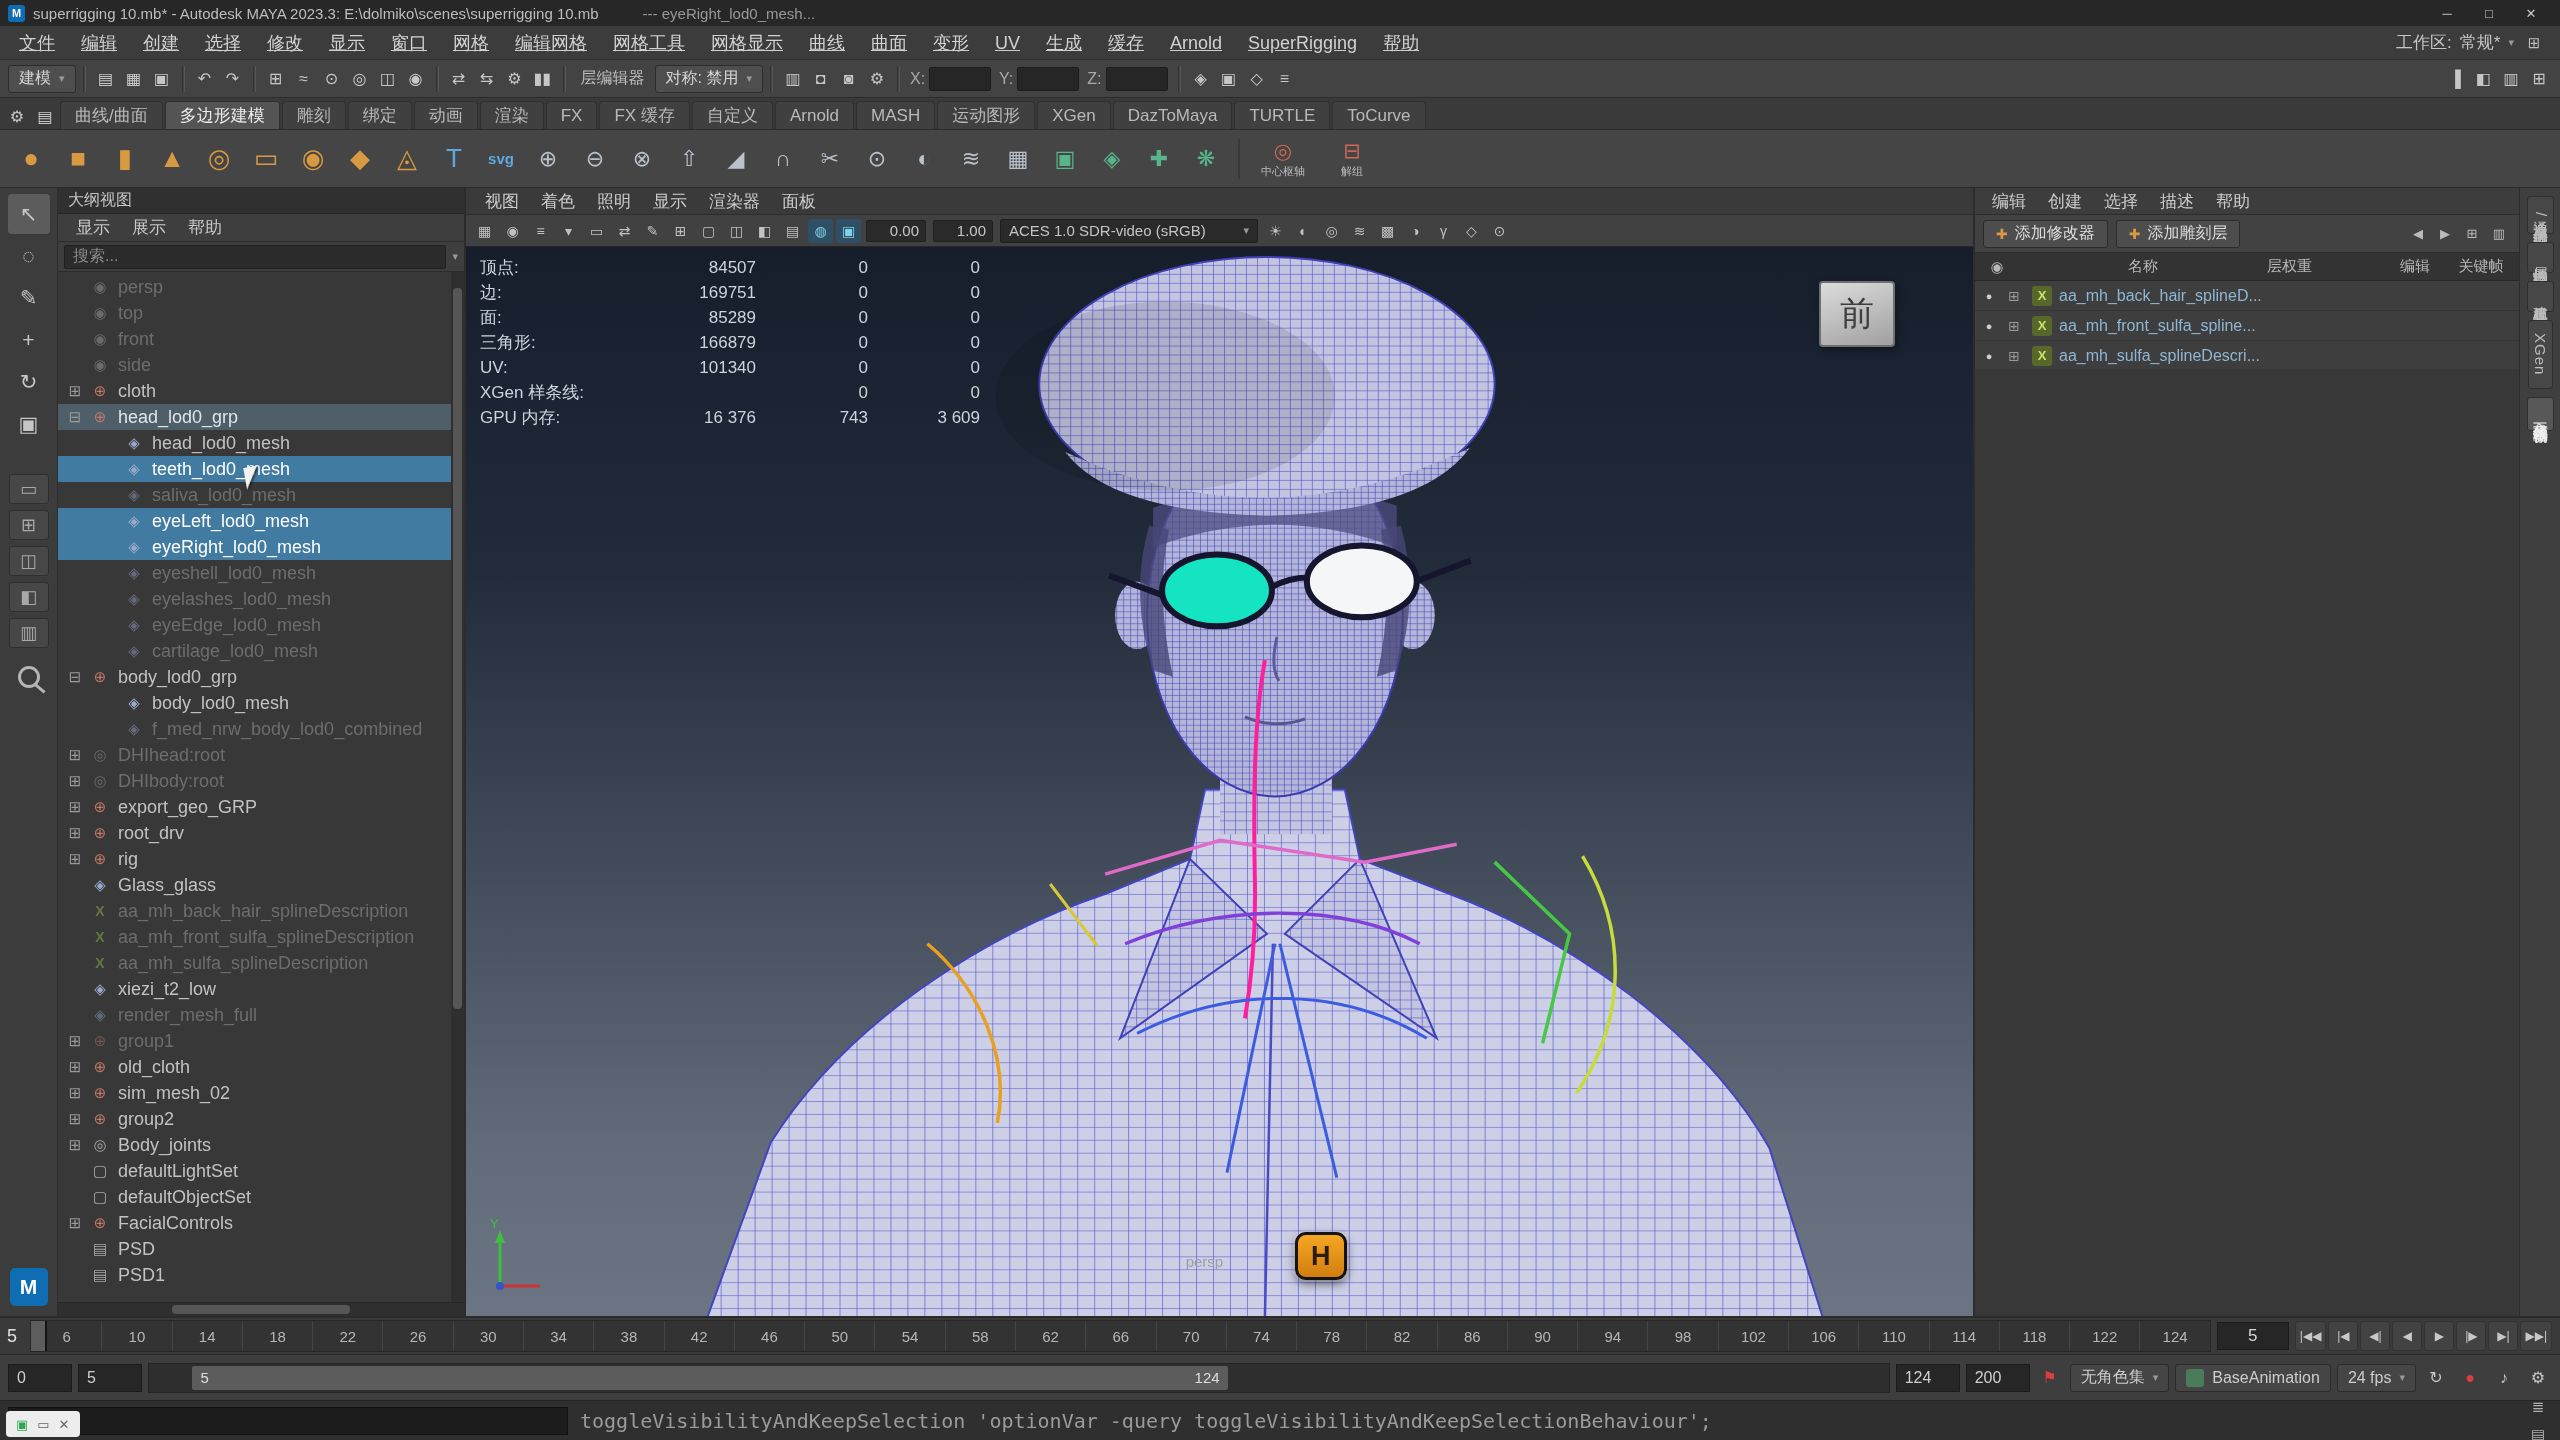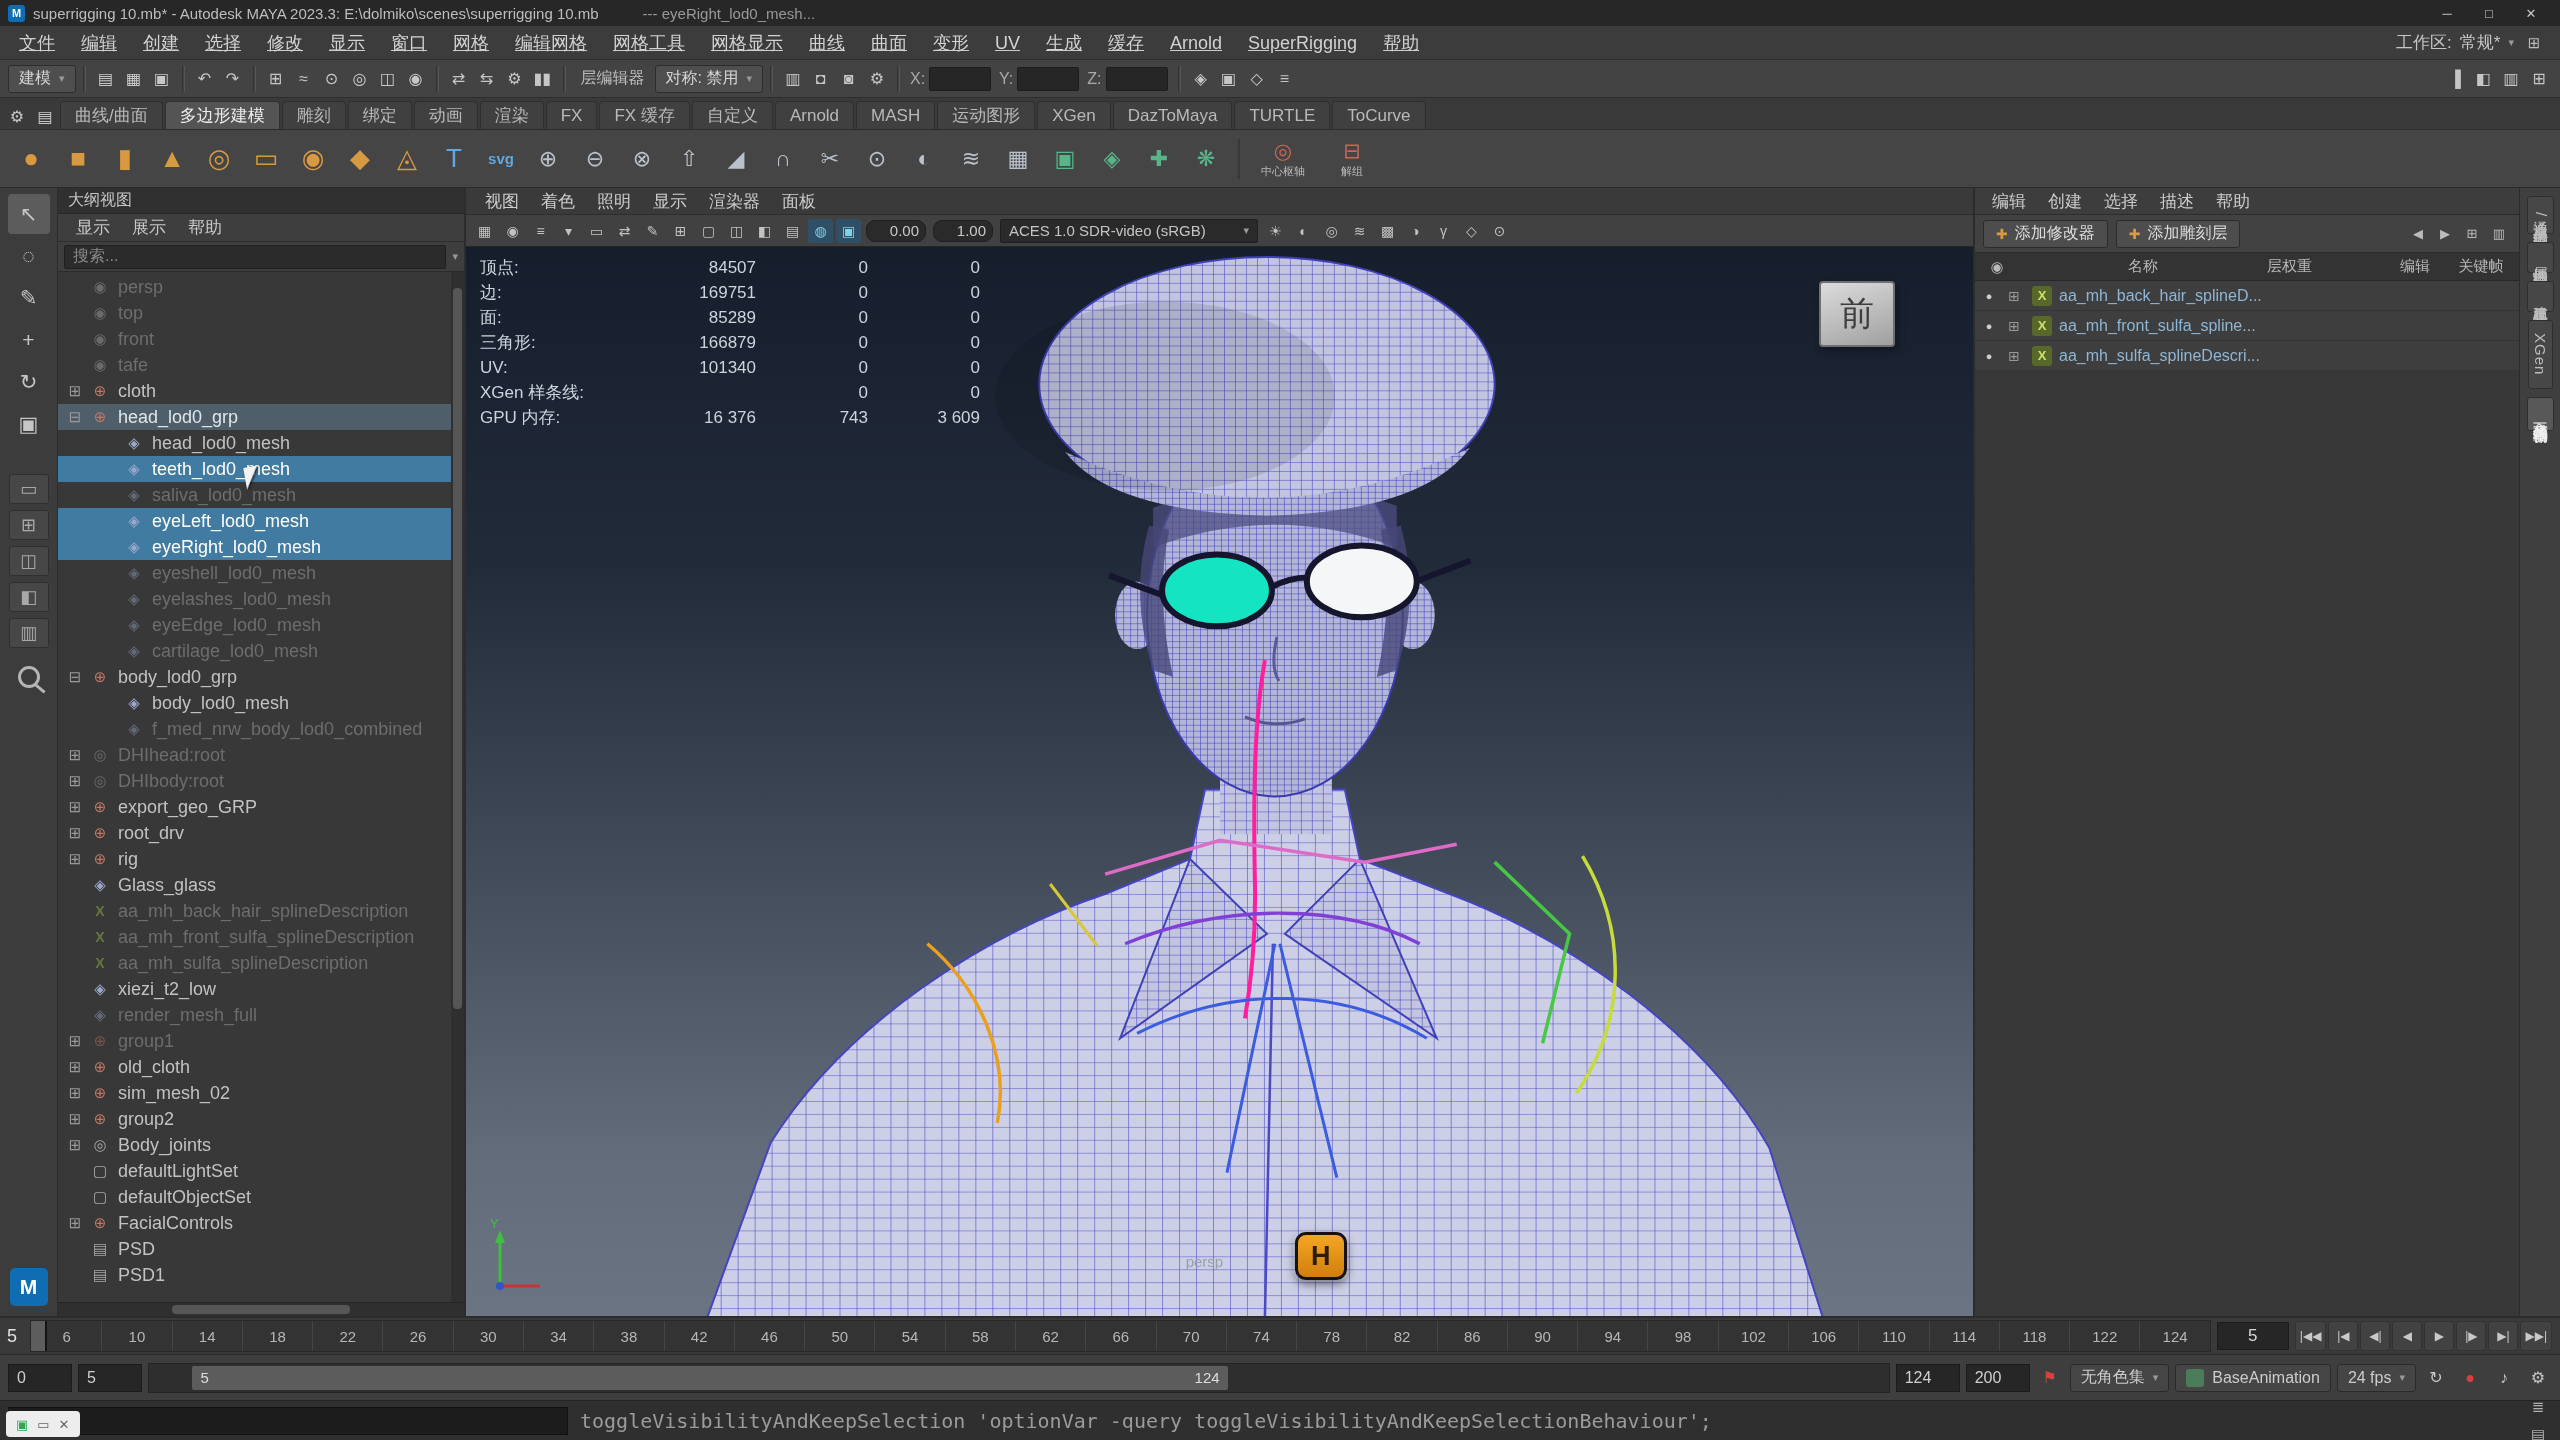--- a/index.html
+++ b/index.html
@@ -83,21 +83,21 @@
 .ol-hscroll{height:14px;background:#2f2f2f;position:relative;border-top:1px solid #262626;flex:0 0 auto;}
 .ol-hscroll .thumb{position:absolute;left:28%;width:44%;top:2px;bottom:2px;background:#565656;border-radius:4px;}
 
 
 .viewport{flex:1;display:flex;flex-direction:column;min-width:0;border-right:2px solid #2c2c2c;}
 .vp-menus{height:27px;background:#3a3a3a;display:flex;align-items:center;padding:0 8px;border-bottom:1px solid #2d2d2d;flex:0 0 auto;}
 .vp-menu{font-size:17px;color:#cdcdcd;padding:0 11px;}
 .vp-toolbar{height:32px;background:#414141;display:flex;align-items:center;padding:0 6px;gap:3px;border-bottom:1px solid #262626;flex:0 0 auto;}
 .vchip{min-width:25px;height:24px;display:flex;align-items:center;justify-content:center;font-size:14px;color:#c2c2c2;border-radius:3px;}
 .vchip.on{background:#2f4f66;color:#7fd3e8;}
-.vfield{width:60px;height:22px;background:#2a2a2a;border:1px solid #1f1f1f;border-radius:9px;color:#c8c8c8;font-size:15px;display:flex;align-items:center;justify-content:flex-end;padding:0 6px;margin:0 2px;}
+.vfield{width:60px;height:22px;background:#2a2a2a;border:1px solid #1f1f1f;border-radius:2px;color:#c8c8c8;font-size:15px;display:flex;align-items:center;justify-content:flex-end;padding:0 6px;margin:0 2px;}
 .vselect{min-width:258px;height:24px;background:#2a2a2a;border:1px solid #1f1f1f;border-radius:2px;color:#c4c4c4;font-size:15px;display:flex;align-items:center;justify-content:space-between;padding:0 8px;gap:8px;margin:0 2px;}
 .vp-canvas{flex:1;position:relative;overflow:hidden;background:linear-gradient(180deg,#161e2c 0%,#222b3a 30%,#46505f 62%,#636c7a 85%,#6b7482 100%);}
 .char-svg{position:absolute;inset:0;width:100%;height:100%;}
 .hud{position:absolute;top:8px;left:14px;color:#ccd3da;}
 .hud-row{display:flex;height:25px;align-items:center;font-size:17px;}
 .hud-label{width:156px;}
 .hud-v{width:120px;text-align:right;}
 .hud-v2,.hud-v3{width:112px;text-align:right;}
 .viewcube{position:absolute;top:34px;right:78px;width:76px;height:66px;background:linear-gradient(160deg,#dcdcdc,#a0a0a0);border:2px solid #6f6f6f;border-radius:4px;display:flex;align-items:center;justify-content:center;font-size:34px;color:#3e3e3e;box-shadow:2px 3px 8px rgba(0,0,0,.4);}
 .axis{position:absolute;left:14px;bottom:10px;}
@@ -377,21 +377,21 @@
               <span class="olabel">top</span>
             </div>
             <div class="orow dim" style="padding-left: 4px;">
               <span class="expander"></span>
               <span class="oicon ic-gray">◉</span>
               <span class="olabel">front</span>
             </div>
             <div class="orow dim" style="padding-left: 4px;">
               <span class="expander"></span>
               <span class="oicon ic-gray">◉</span>
-              <span class="olabel">tafe</span>
+              <span class="olabel">side</span>
             </div>
             <div class="orow " style="padding-left: 4px;">
               <span class="expander">⊞</span>
               <span class="oicon ic-red">⊕</span>
               <span class="olabel">cloth</span>
             </div>
             <div class="orow hl" style="padding-left: 4px;">
               <span class="expander">⊟</span>
               <span class="oicon ic-red">⊕</span>
               <span class="olabel">head_lod0_grp</span>

